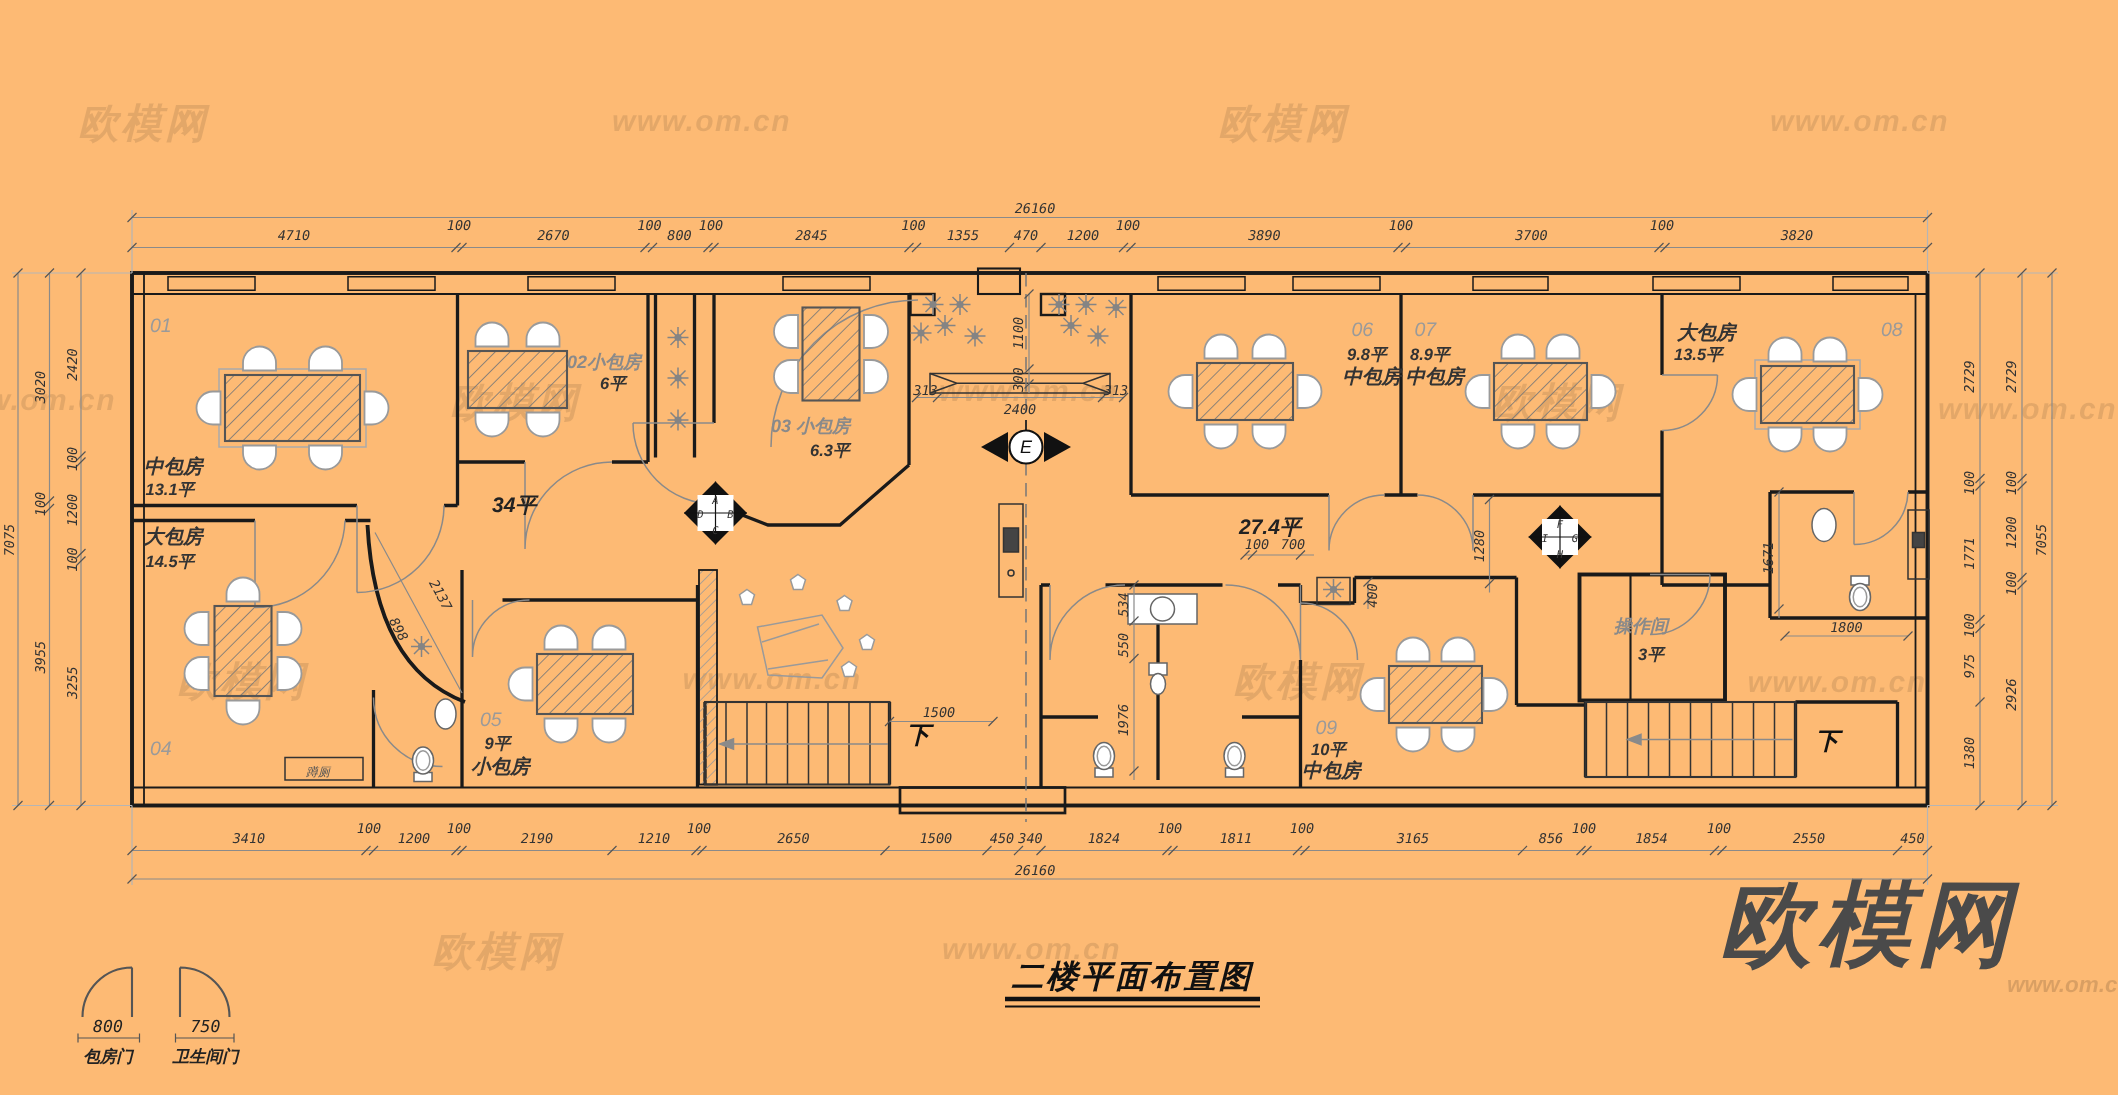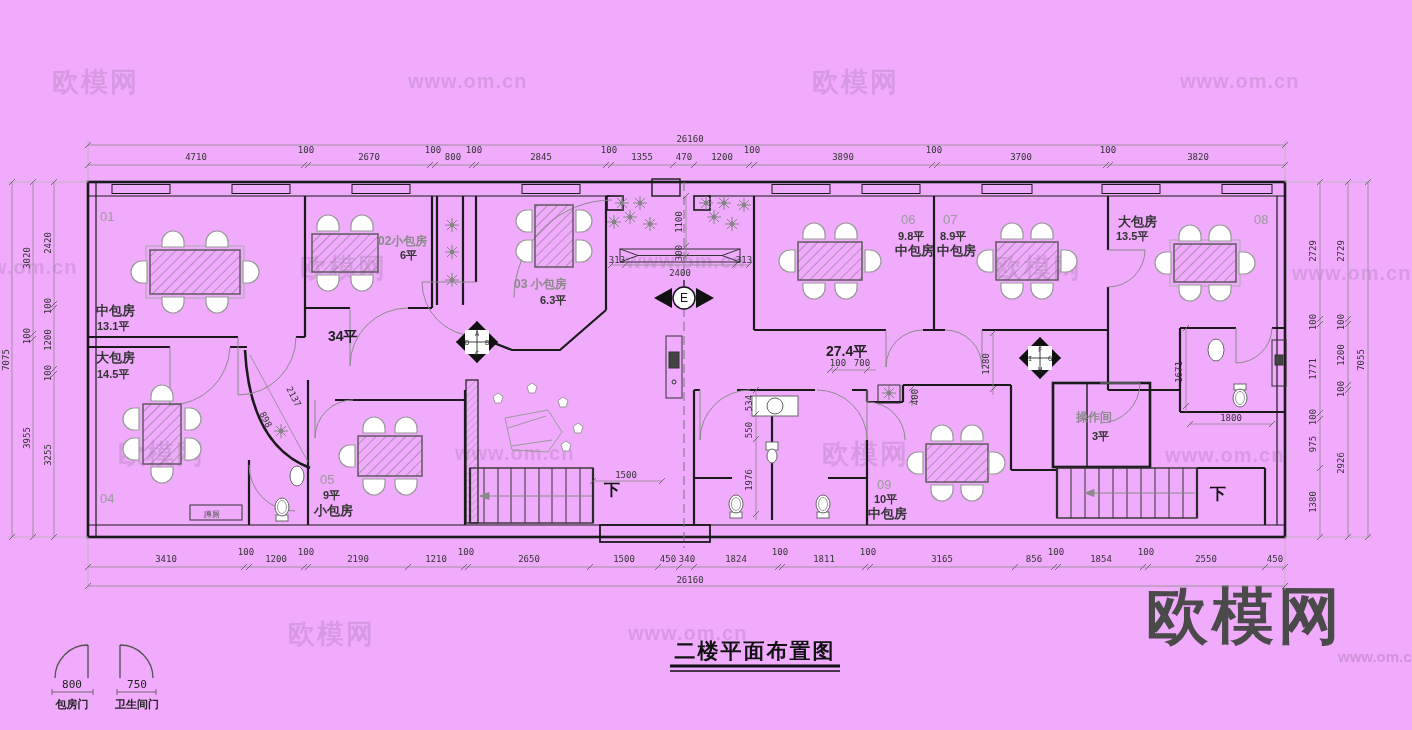--- a/index.html
+++ b/index.html
@@ -1,17 +1,17 @@
 <!DOCTYPE html>
 <html><head>
 <meta charset="utf-8">
 <style>
   html,body{margin:0;padding:0;background:#fff;}
-  .stage{position:relative;width:1412px;height:730px;overflow:hidden;background:#f0abfc;
-         font-family:"Liberation Sans",sans-serif;}
+  .stage{position:relative;width:1412px;height:730px;overflow:hidden;background:#fdba74;
+         font-family:"Liberation Sans",sans-serif;font-style:italic;}
   svg{position:absolute;left:0;top:0;}
   .wm{position:absolute;font-weight:bold;color:rgba(0,0,0,0.10);white-space:nowrap;pointer-events:none;}
   .wm-brand{font-size:27px;letter-spacing:2px;}
   .wm-site{font-size:20px;letter-spacing:1px;}
   .wm-logo{position:absolute;font-weight:bold;color:#4a4a4a;font-size:62px;letter-spacing:4px;
            font-family:"DejaVu Sans",sans-serif;}
   .wm-small{position:absolute;font-weight:bold;color:rgba(0,0,0,0.14);font-size:15px;}
   
   text{font-family:"DejaVu Sans Mono",monospace;}
   .dim{font-size:9px;fill:#333;}

